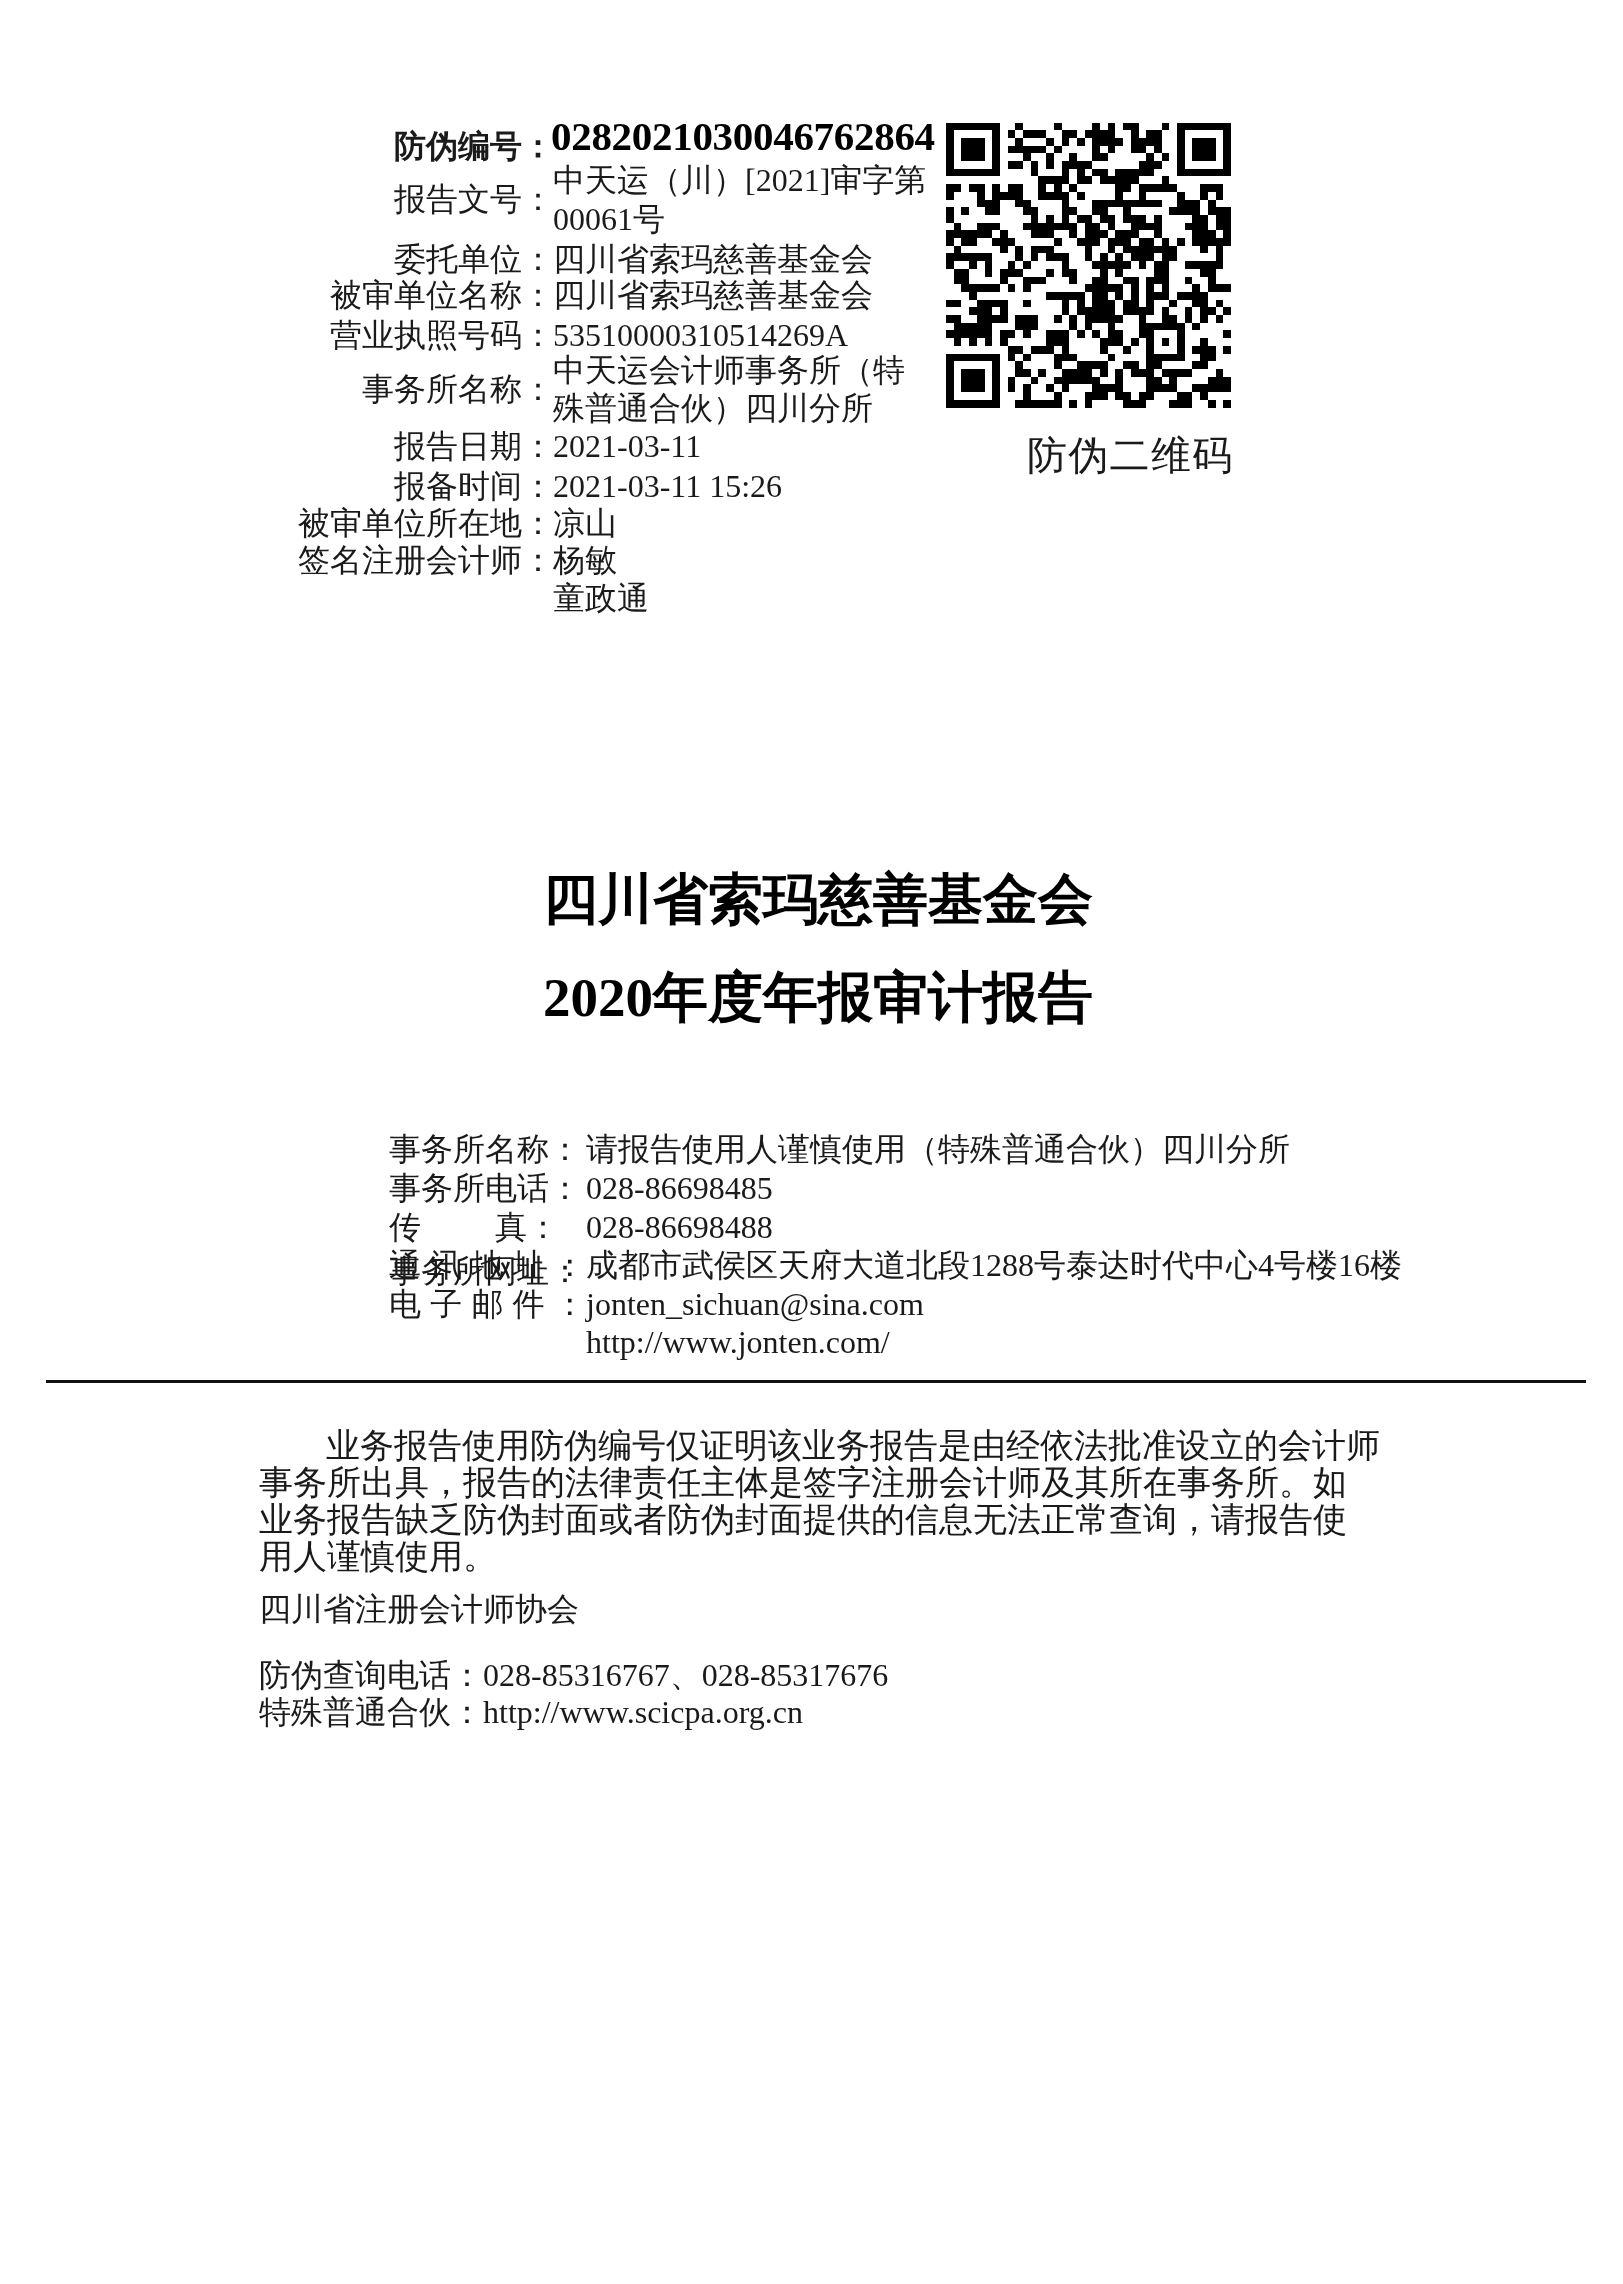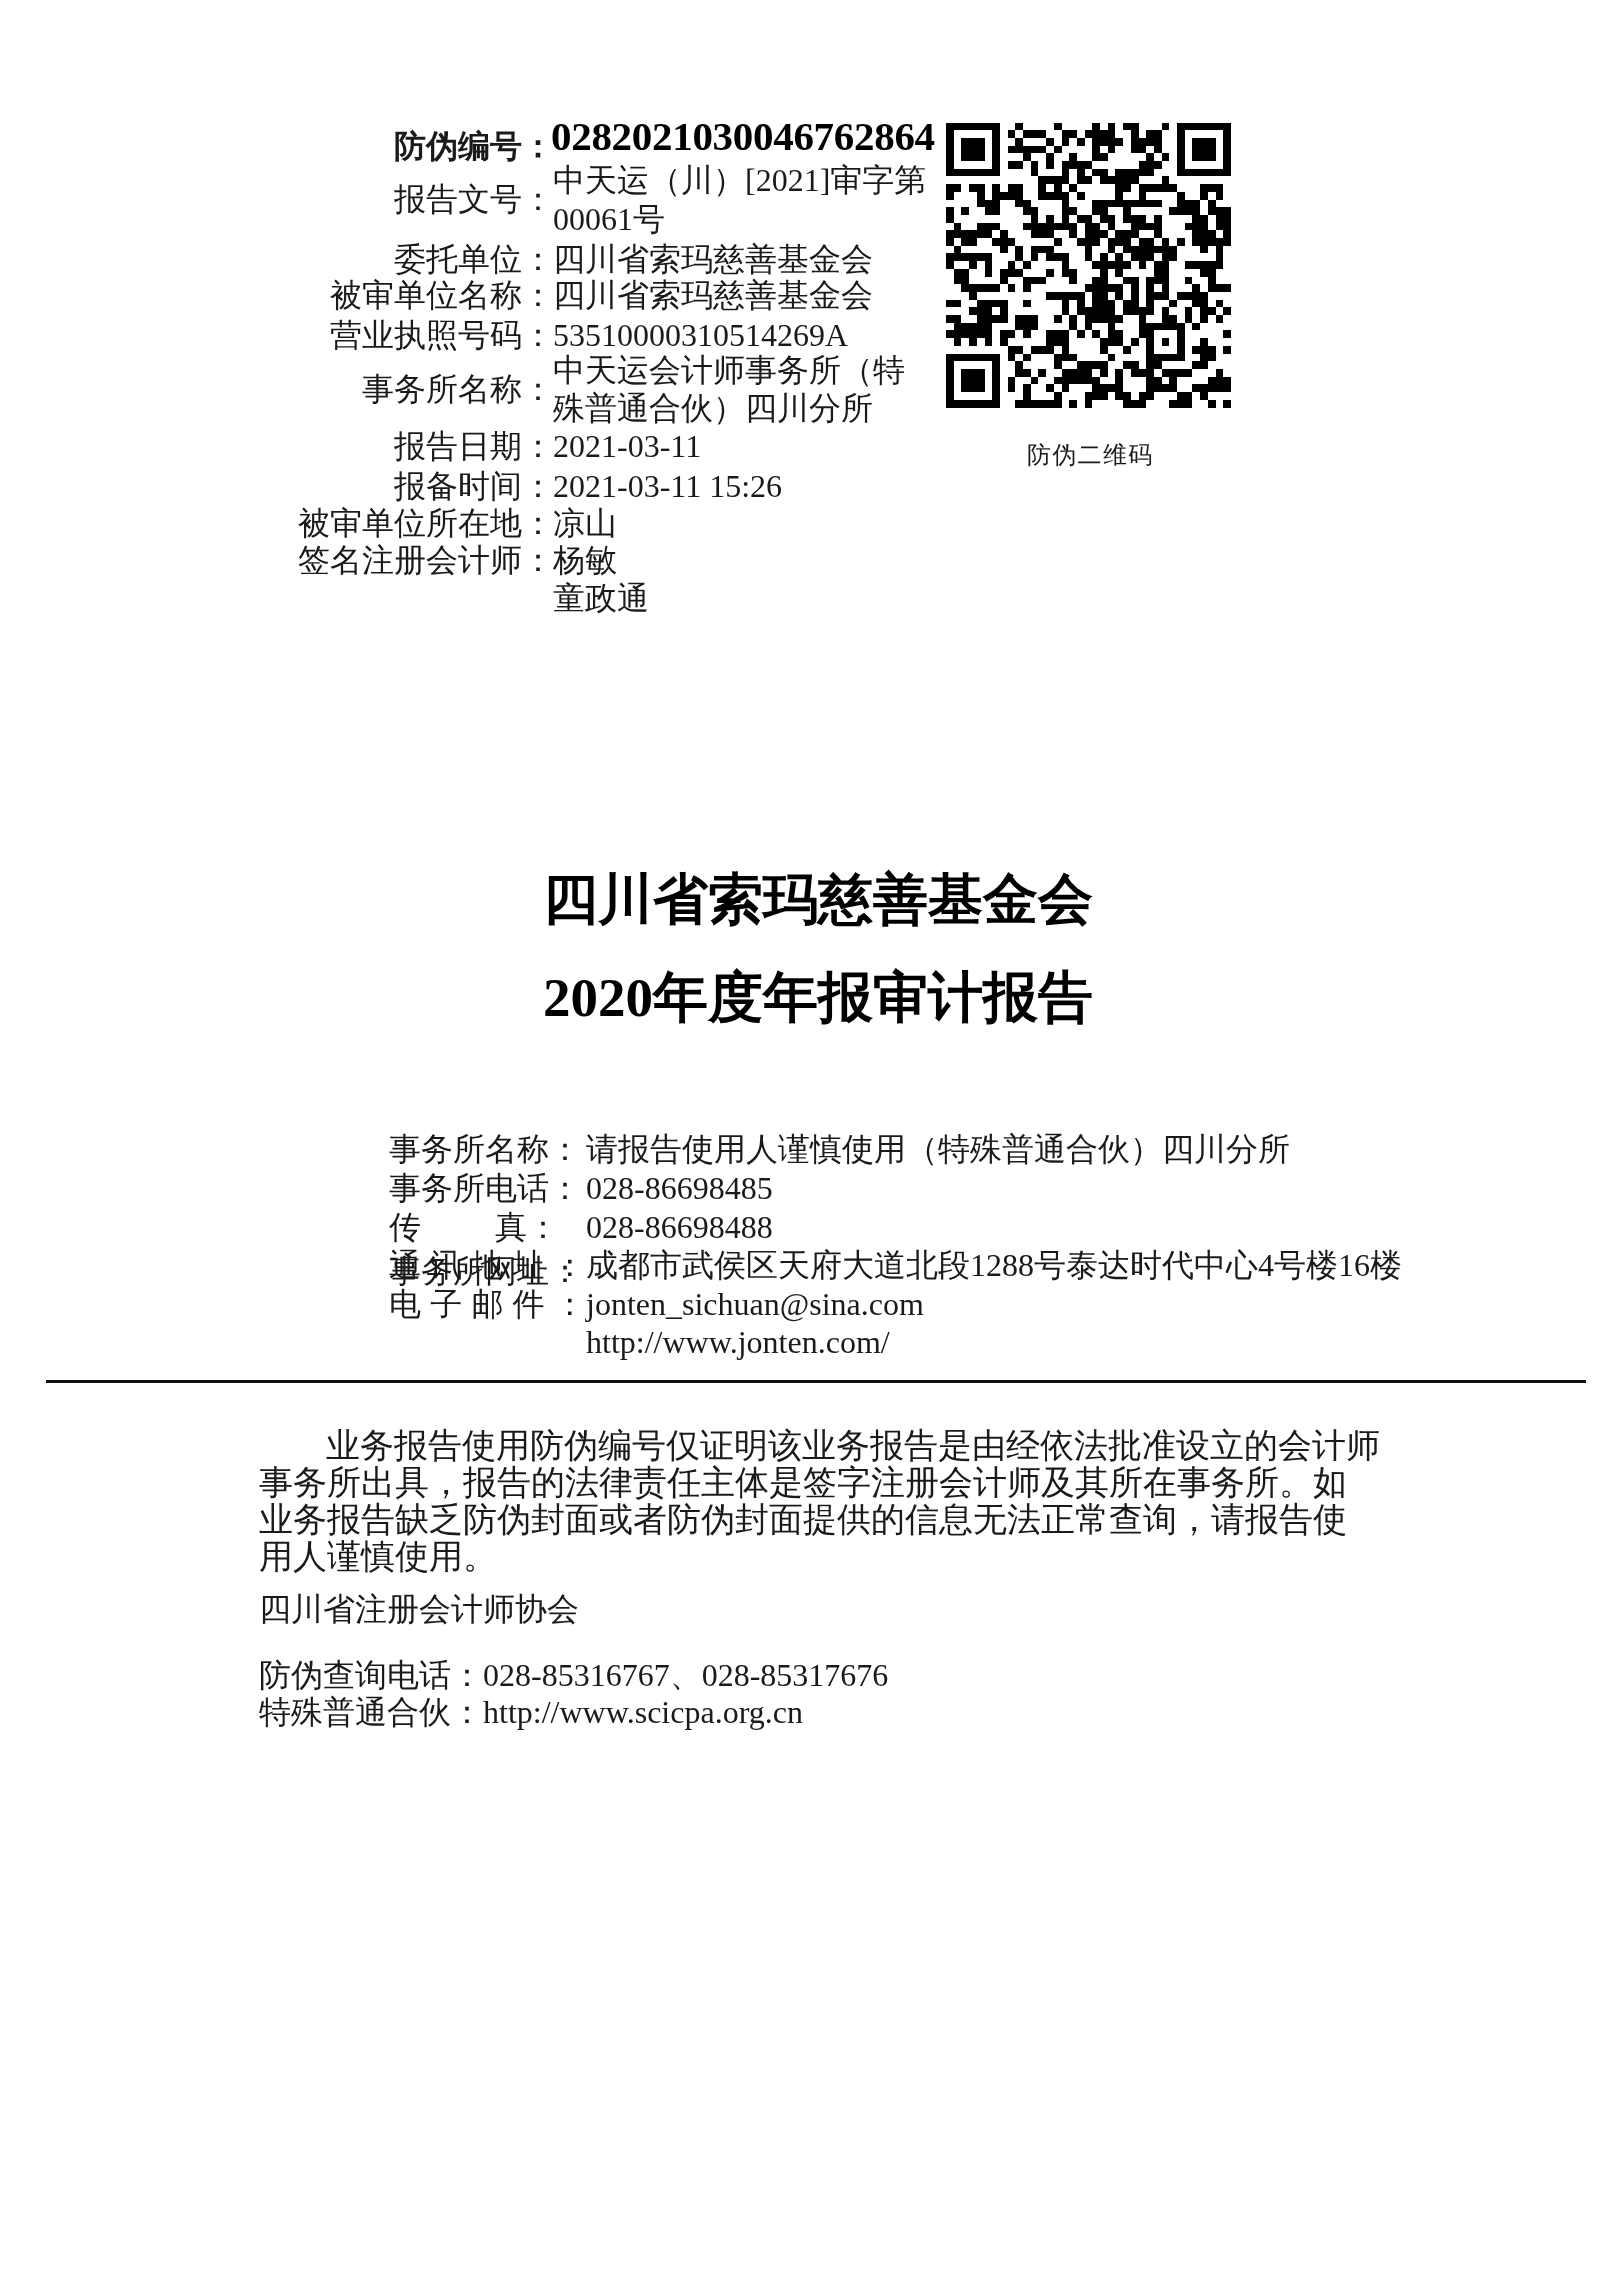--- a/index.html
+++ b/index.html
@@ -3,21 +3,21 @@
 <meta charset="utf-8">
 <style>
   html, body { margin: 0; padding: 0; background: #ffffff; }
   body { width: 1624px; height: 2284px; position: relative; overflow: hidden;
          font-family: "Liberation Serif", "DejaVu Serif", serif; color: #1a1a1a; }
   .lbl { position: absolute; right: 1070px; text-align: right; font-size: 32px; line-height: 37px; white-space: nowrap; }
   .val { position: absolute; left: 553px; font-size: 32px; line-height: 37px; white-space: nowrap; }
   .val-bold { font-weight: bold; font-size: 41px; letter-spacing: -0.3px; color: #000000; }
   .qr { position: absolute; left: 946px; top: 121px; width: 285px; height: 288px; }
   .qr svg { width: 100%; height: 100%; display: block; }
-  .qr-caption { position: absolute; left: 1027px; top: 437px; font-size: 24px; line-height: 37px; letter-spacing: 1.3px; text-align: center; }
+  .qr-caption { position: absolute; left: 1027px; top: 437px; font-size: 40px; line-height: 37px; letter-spacing: 1.3px; text-align: center; }
   .title { position: absolute; left: 0; width: 1636px; text-align: center; font-size: 55px; line-height: 63px; font-weight: bold; color: #000; }
   .flbl { position: absolute; left: 389px; width: 170px; font-size: 32px; line-height: 38px; white-space: nowrap; text-align-last: justify; text-align: justify; }
   .fval { position: absolute; left: 586px; font-size: 32px; line-height: 38px; white-space: nowrap; }
   .rule { position: absolute; left: 46px; top: 1380px; width: 1540px; height: 2.6px; background: #111; }
   .para { position: absolute; left: 259px; width: 1121px; font-size: 34px; line-height: 37px; }
   .para p { margin: 0; text-indent: 67px; letter-spacing: 0px; }
   .assoc { position: absolute; left: 259px; font-size: 32px; line-height: 40px; white-space: nowrap; }
 </style>
 </head>
 <body>

